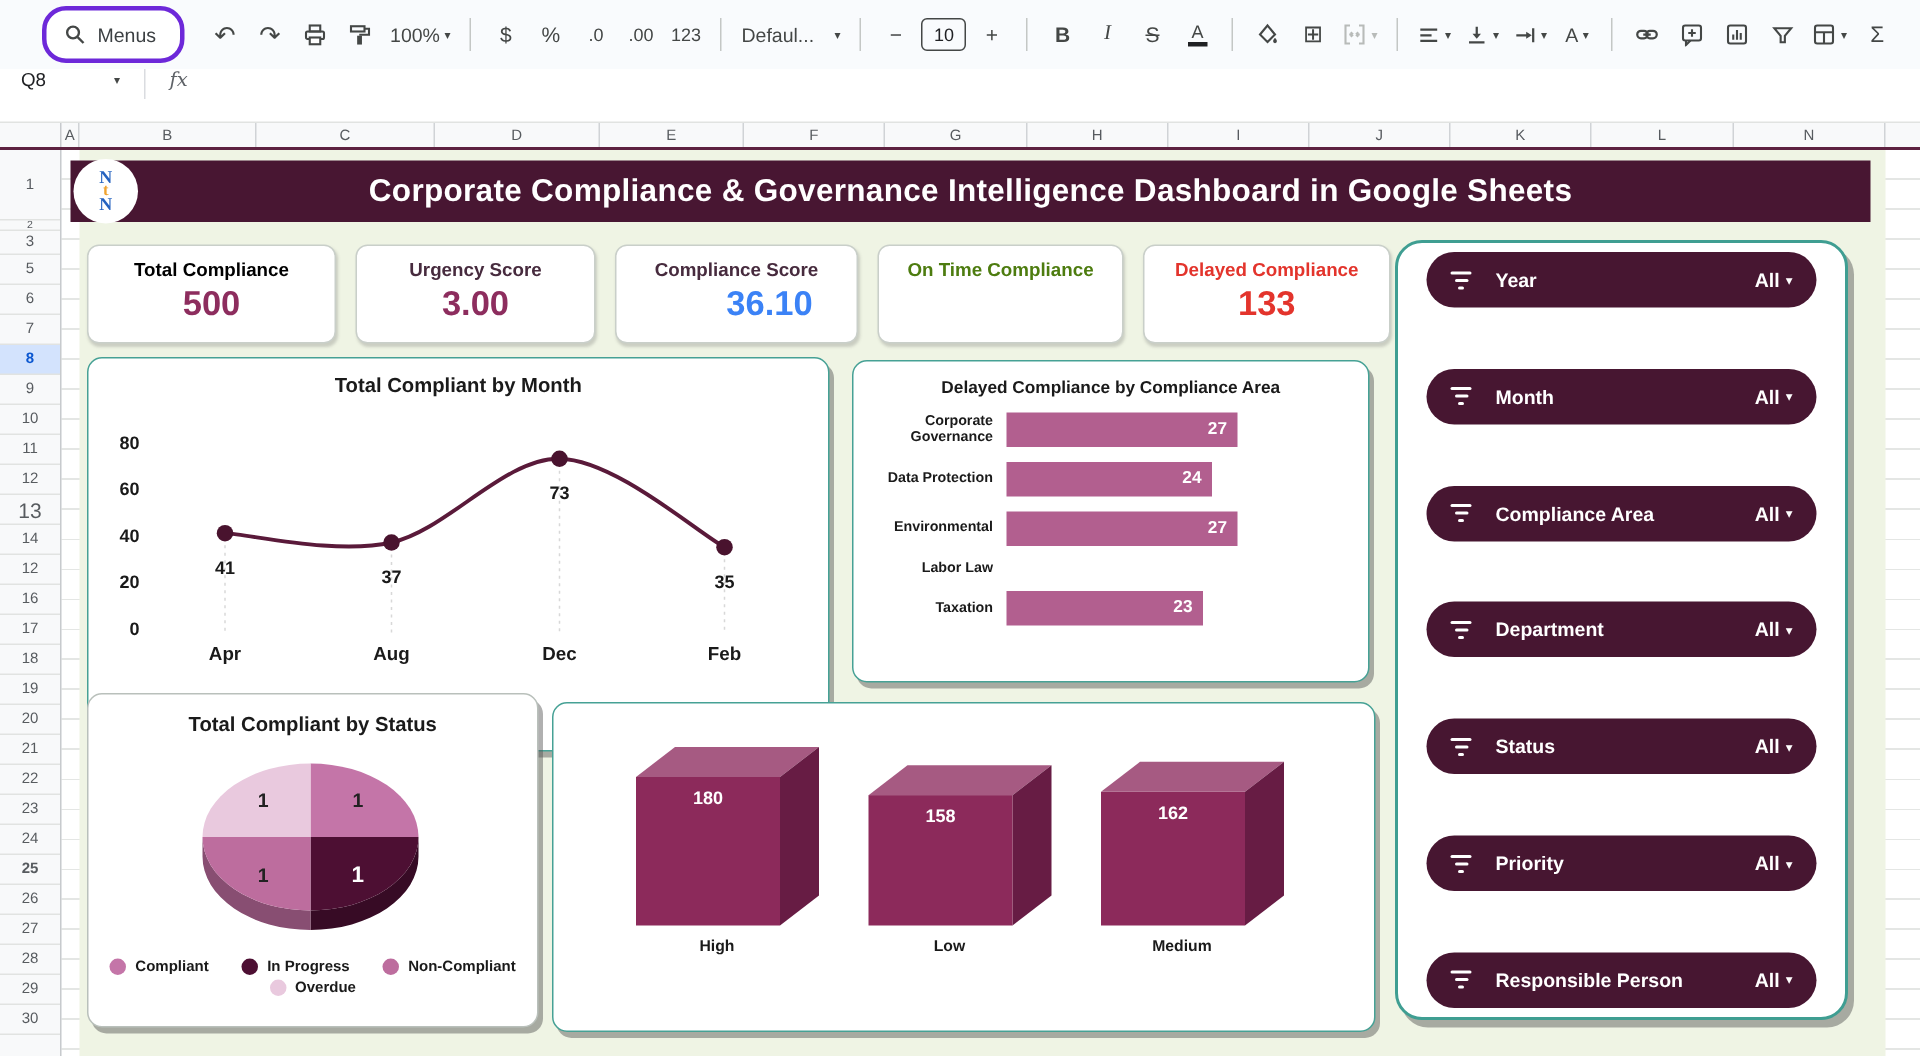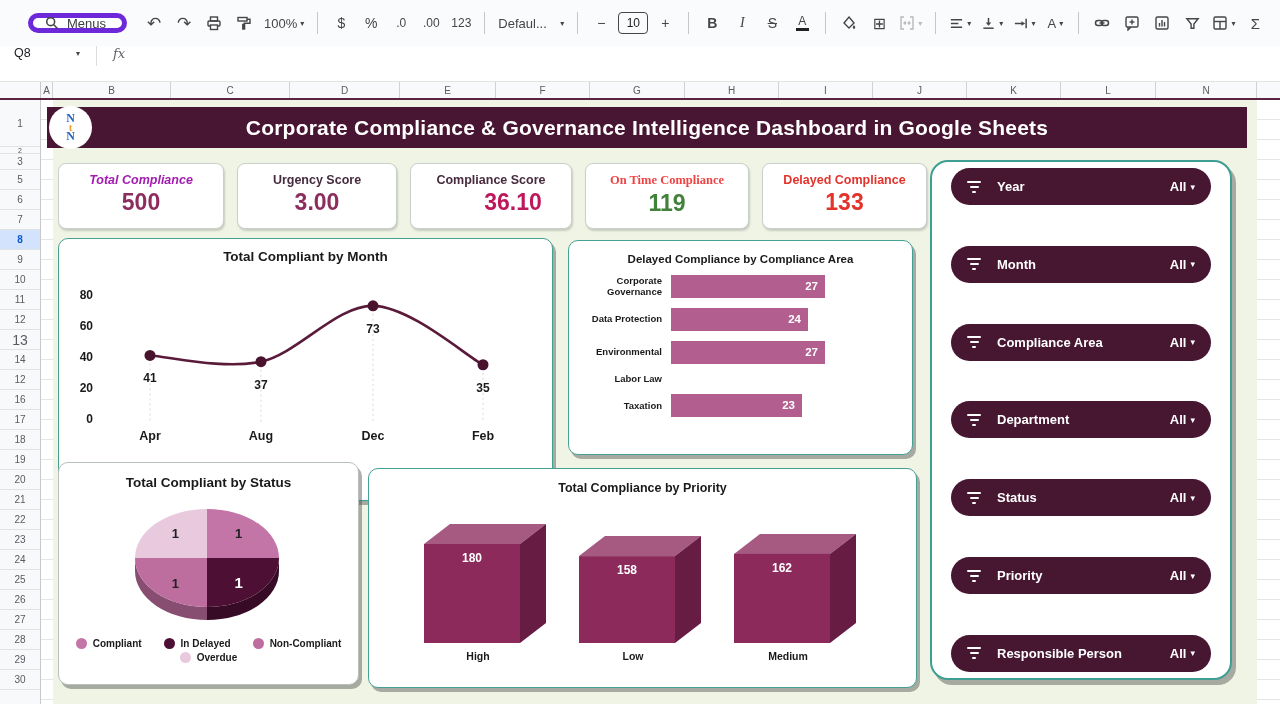--- a/index.html
+++ b/index.html
@@ -8,21 +8,21 @@
 
   
   .toolbar { height:46px; background:#f9fbfd; display:flex; align-items:center;
     padding:0 10px 0 28px; gap:4px; }
   .tb-btn { min-width:26px; height:26px; border-radius:4px; display:flex; align-items:center;
     justify-content:center; color:#444746; font-size:13px; cursor:default; padding:0 3px; }
   .tb-btn svg { display:block; }
   .tb-glyph { font-size:14px; color:#444746; }
   .tb-caret { font-size:8px; color:#444746; margin-left:3px; }
   .tb-sep { width:1px; height:22px; background:#c4c7c5; margin:0 6px; }
-  .menus-pill { height:20px; border:5px solid #6d28d9; border-radius:16px; background:#fff;
+  .menus-pill { height:38px; border:3px solid #6d28d9; border-radius:16px; background:#fff;
     display:flex; align-items:center; gap:8px; padding:0 16px 0 12px; margin-right:10px; }
   .menus-pill span { font-size:13px; color:#3c4043; }
   .zoom-btn { font-size:13px; }
   .fontname { width:72px; font-size:13px; display:flex; justify-content:space-between; align-items:center; }
   .fontsize-box { width:30px; height:22px; border:1px solid #444746; border-radius:4px;
     display:flex; align-items:center; justify-content:center; font-size:12px; color:#202124; }
   .bold-g { font-weight:bold; } .italic-g { font-style:italic; font-family:"Liberation Serif",serif; }
   .strike-g { text-decoration:line-through; }
   .tcolor { display:flex; flex-direction:column; align-items:center; line-height:11px; }
   .tcolor .bar { width:13px; height:3px; background:#202124; margin-top:1px; }
@@ -300,21 +300,21 @@
       <div class="row-cell" style="height: 20px; font-size: 10px;">12</div>
       <div class="row-cell" style="height: 20px; font-size: 10px;">16</div>
       <div class="row-cell" style="height: 20px; font-size: 10px;">17</div>
       <div class="row-cell" style="height: 20px; font-size: 10px;">18</div>
       <div class="row-cell" style="height: 20px; font-size: 10px;">19</div>
       <div class="row-cell" style="height: 20px; font-size: 10px;">20</div>
       <div class="row-cell" style="height: 20px; font-size: 10px;">21</div>
       <div class="row-cell" style="height: 20px; font-size: 10px;">22</div>
       <div class="row-cell" style="height: 20px; font-size: 10px;">23</div>
       <div class="row-cell" style="height: 20px; font-size: 10px;">24</div>
-      <div class="row-cell" style="height: 20px; font-size: 10px;">25</div>
+      <div class="row-cell" style="height: 20px; font-size: 10px; font-weight: bold;">25</div>
       <div class="row-cell" style="height: 20px; font-size: 10px;">26</div>
       <div class="row-cell" style="height: 20px; font-size: 10px;">27</div>
       <div class="row-cell" style="height: 20px; font-size: 10px;">28</div>
       <div class="row-cell" style="height: 20px; font-size: 10px;">29</div>
       <div class="row-cell" style="height: 20px; font-size: 10px;">30</div>
     </div>
 
   <div class="canvas">
     <div class="green-bg"></div>
 
@@ -322,34 +322,33 @@
       <div class="logo">
         <span class="l1">N</span>
         <span class="l2">t</span>
         <span class="l3">N</span>
       </div>
       <div class="banner-title">Corporate Compliance &amp; Governance Intelligence Dashboard in Google Sheets</div>
     </div>
 
     <div class="kpi-row" id="kpiRow">
         <div class="kpi-card" style="width: 166px;">
-          <div class="kpi-label" style="color: #a21caf; font-style: italic;">Total Compliance</div>
+          <div class="kpi-label" style="color: #000000;">Total Compliance</div>
           <div class="kpi-value" style="color: rgb(141, 45, 94);">500</div>
         </div>
         <div class="kpi-card" style="width: 160px;">
           <div class="kpi-label" style="color: rgb(71, 43, 62);">Urgency Score</div>
           <div class="kpi-value" style="color: rgb(141, 45, 94);">3.00</div>
         </div>
         <div class="kpi-card" style="width: 162px;">
           <div class="kpi-label" style="color: rgb(71, 43, 62);">Compliance Score</div>
-          <div class="kpi-value" style="color: #be185d; margin-left: 44px;">36.10</div>
+          <div class="kpi-value" style="color: #3b82f6; margin-left: 44px;">36.10</div>
         </div>
         <div class="kpi-card" style="width: 164px;">
-          <div class="kpi-label" style="color: #ef4444; font-family: Liberation Serif, serif;">On Time Compliance</div>
-          <div class="kpi-value" style="color: rgb(65, 129, 58);">119</div>
+          <div class="kpi-label" style="color: #4d7c0f;">On Time Compliance</div>
         </div>
         <div class="kpi-card" style="width: 165px;">
           <div class="kpi-label" style="color: rgb(227, 52, 44);">Delayed Compliance</div>
           <div class="kpi-value" style="color: rgb(227, 52, 44);">133</div>
         </div>
       </div>
 
     <div class="card line-card">
       <div class="card-title">Total Compliant by Month</div>
       <svg id="lineSvg" width="491" height="180" viewBox="0 0 491 180">
@@ -425,37 +424,36 @@
           <path d="M148 68 L76 68 A72 49 0 0 1 148 19 Z" fill="#e9c9de"></path>
           <text x="116.4347532878325" y="48.053272759738604" text-anchor="middle" font-size="13" font-weight="bold" fill="#222">1</text>
         </svg>
       <div class="legend" id="pieLegend1">
           <div class="leg-item">
             <span class="leg-dot" style="background: rgb(196, 117, 168);"></span>
             <span>Compliant</span>
           </div>
           <div class="leg-item">
             <span class="leg-dot" style="background: rgb(77, 15, 51);"></span>
-            <span>In Delayed</span>
+            <span>In Progress</span>
           </div>
           <div class="leg-item">
             <span class="leg-dot" style="background: rgb(189, 109, 158);"></span>
             <span>Non-Compliant</span>
           </div>
         </div>
       <div class="legend2" id="pieLegend2">
           <div class="leg-item">
             <span class="leg-dot" style="background: rgb(233, 201, 222);"></span>
             <span>Overdue</span>
           </div>
         </div>
     </div>
 
     <div class="card cube-card">
-      <div class="card-title">Total Compliance by Priority</div>
       <svg id="cubeSvg" width="545" height="172" viewBox="0 0 545 172">
           <polygon points="55,48.999999999999986 81,28.999999999999986 177,28.999999999999986 151,48.999999999999986" fill="#a65a82"></polygon>
           <polygon points="151,48.999999999999986 177,28.999999999999986 177,128 151,148" fill="#671c44"></polygon>
           <rect x="55" y="48.999999999999986" width="96" height="99.00000000000001" fill="#8c2a5b"></rect>
           <text x="103" y="66.99999999999999" text-anchor="middle" font-size="12" font-weight="bold" fill="#fff">180</text>
           <text x="109" y="165" text-anchor="middle" font-size="10.5" font-weight="bold" fill="#1a1a1a">High</text>
           <polygon points="210,61.099999999999994 236,41.099999999999994 332,41.099999999999994 306,61.099999999999994" fill="#a65a82"></polygon>
           <polygon points="306,61.099999999999994 332,41.099999999999994 332,128 306,148" fill="#671c44"></polygon>
           <rect x="210" y="61.099999999999994" width="96" height="86.9" fill="#8c2a5b"></rect>
           <text x="258" y="79.1" text-anchor="middle" font-size="12" font-weight="bold" fill="#fff">158</text>

